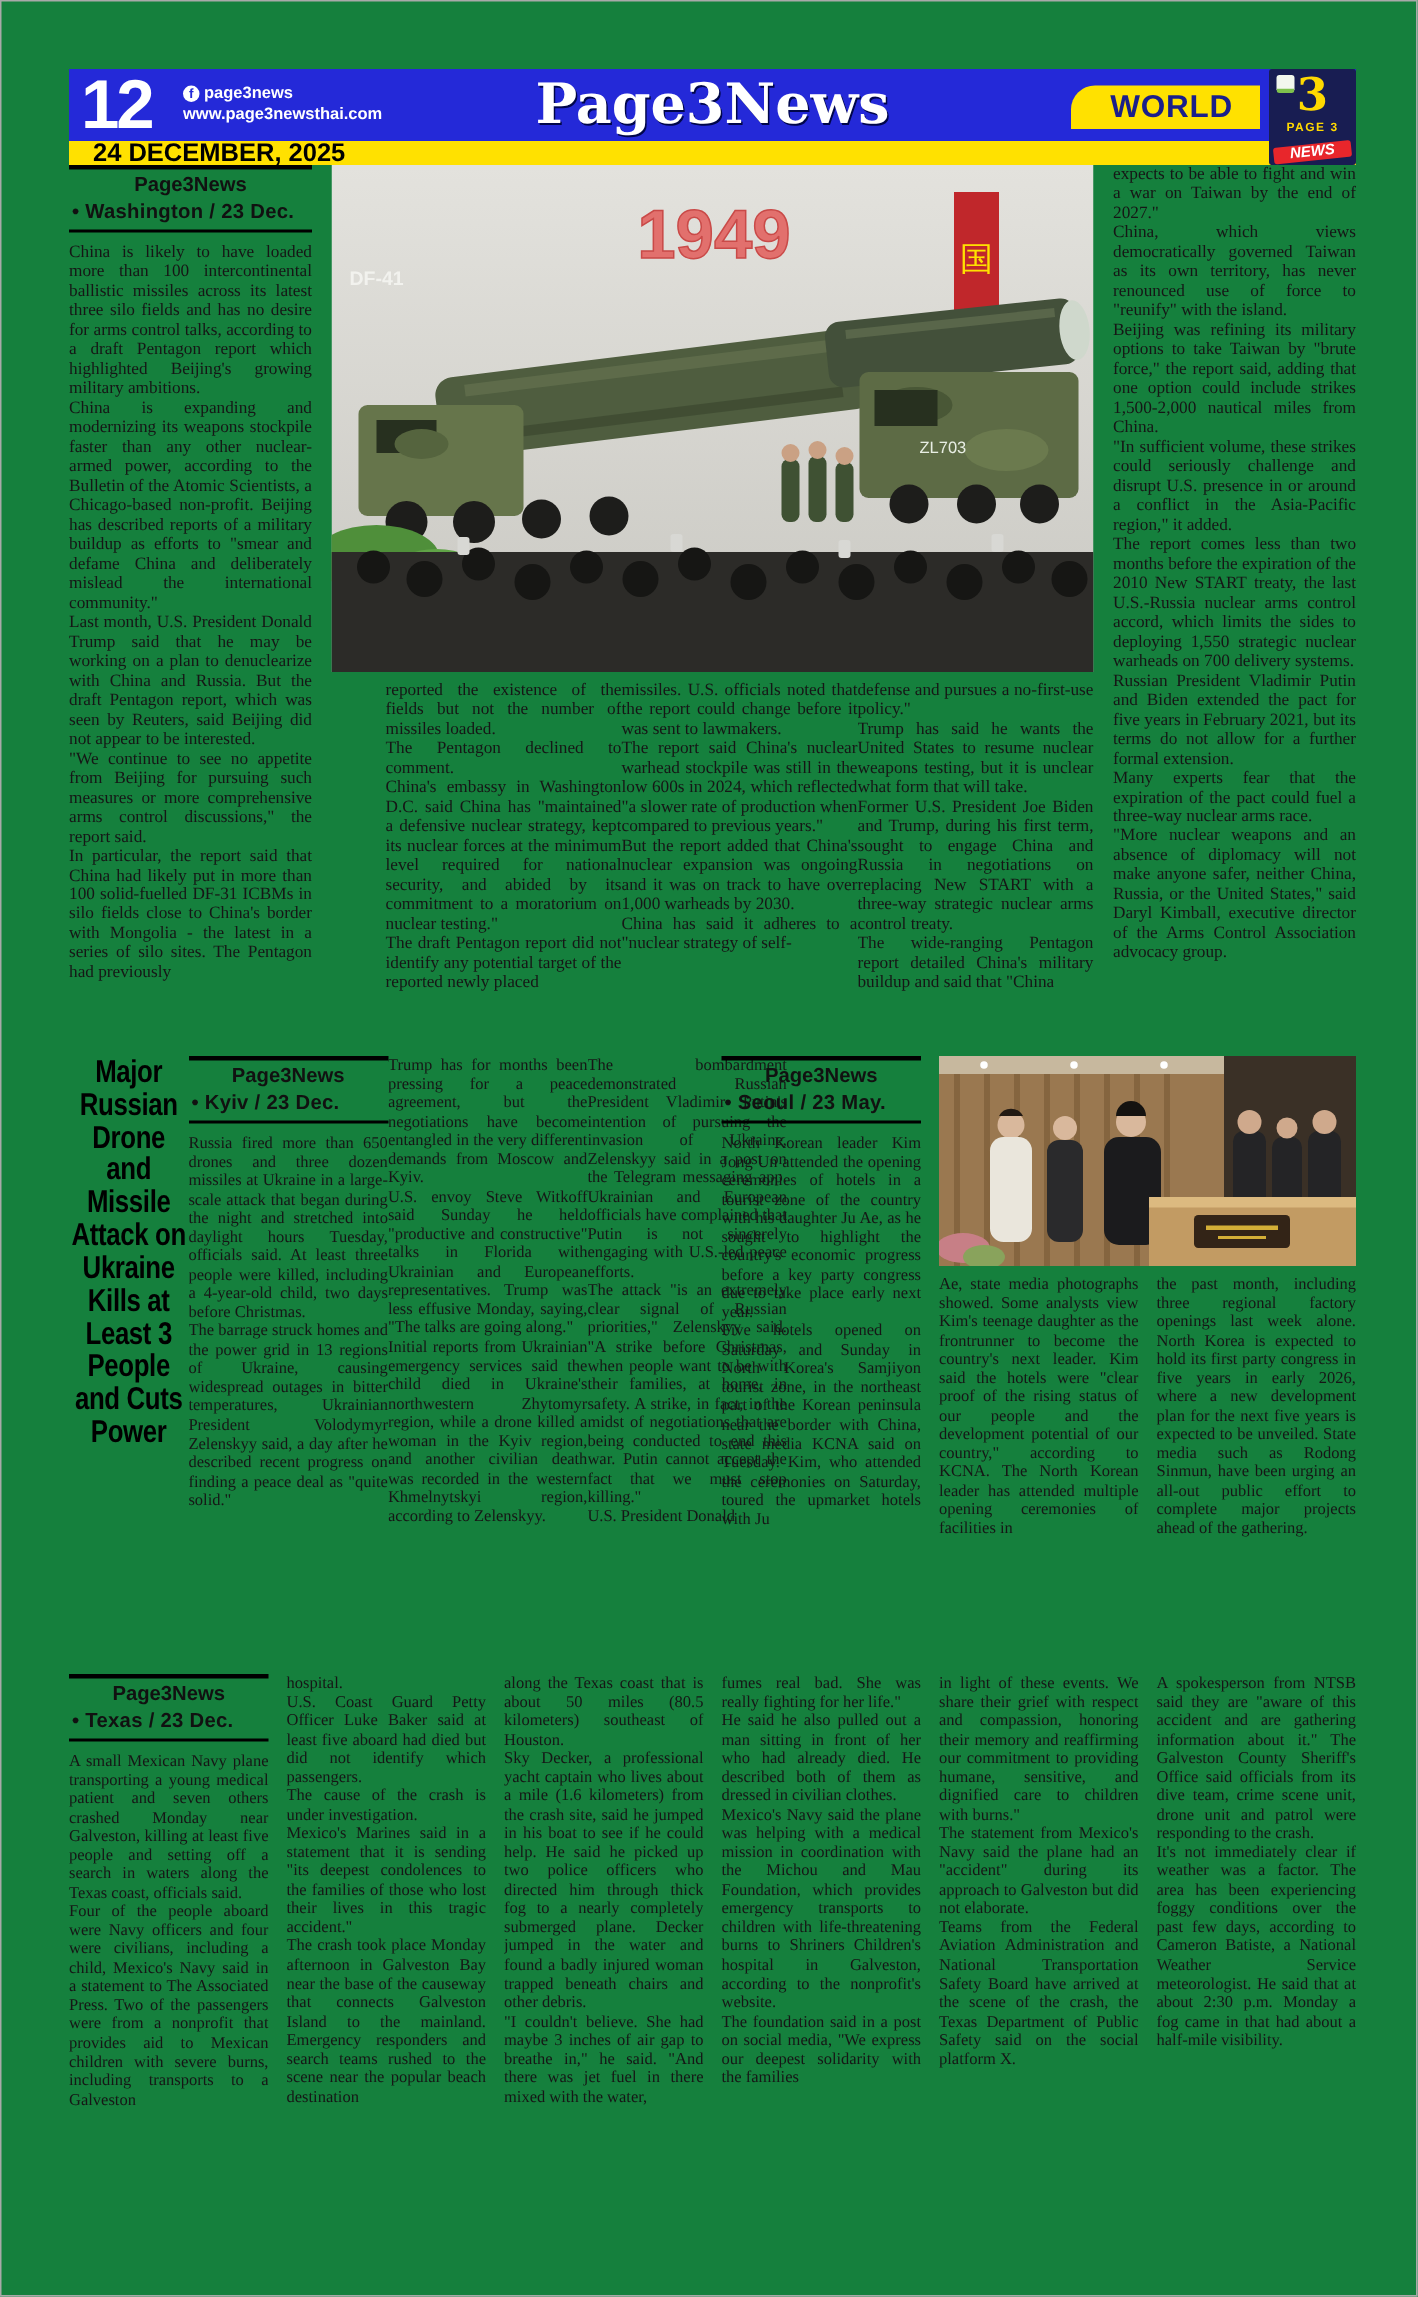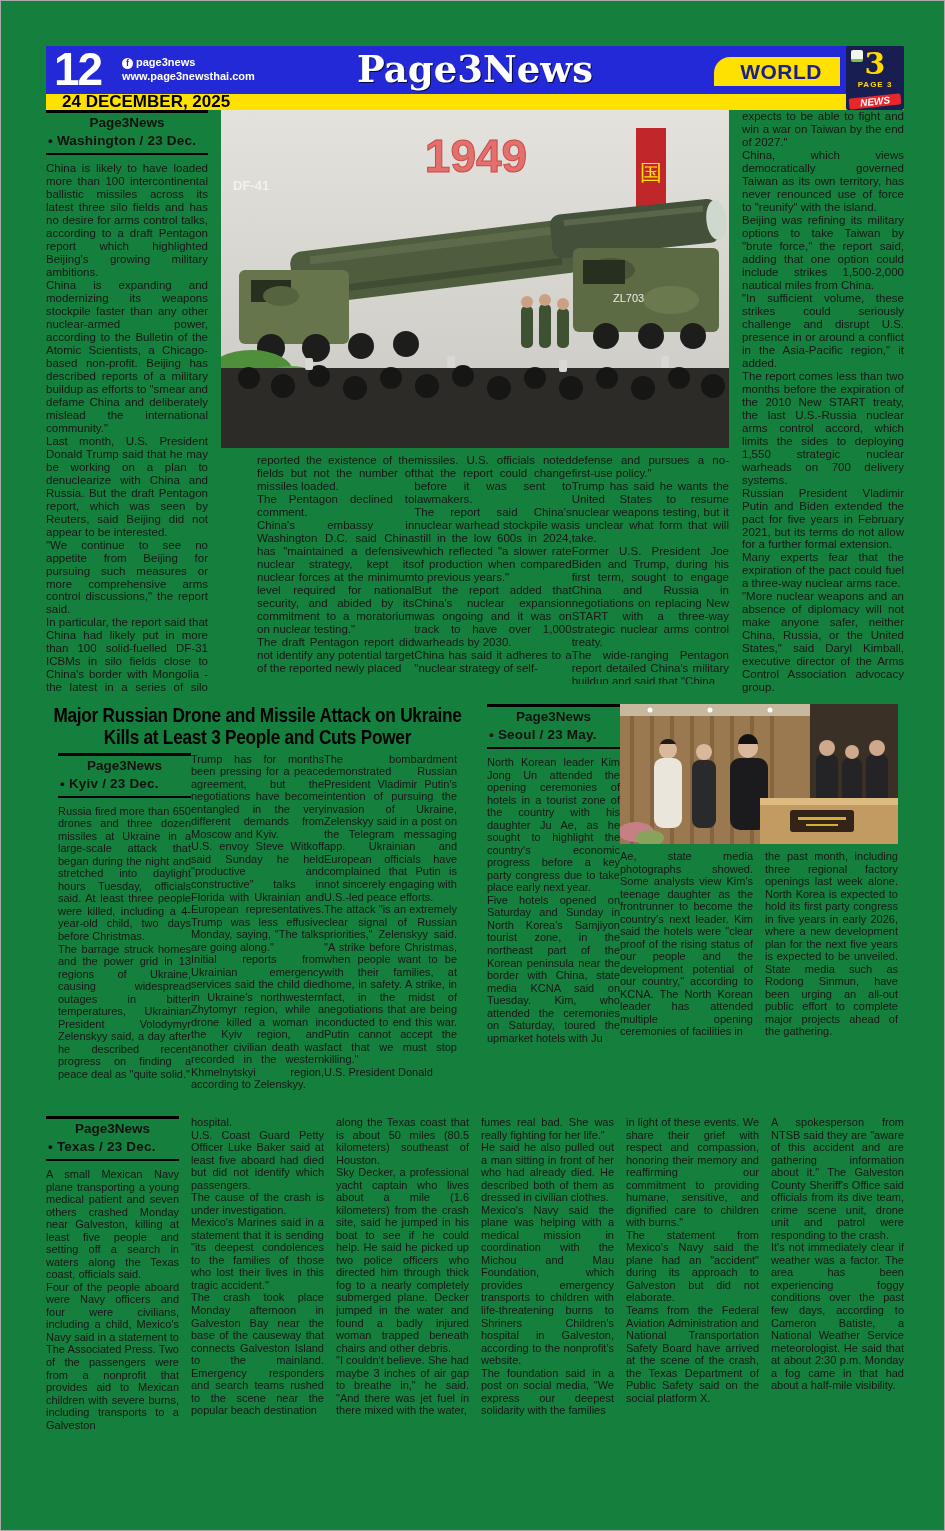--- a/index.html
+++ b/index.html
@@ -38,33 +38,33 @@
   .hl1 .sq { width:128%; transform:scaleX(0.78125); }
   .hl2 { font-size:21px; margin:0 0 5px 0; }
   .hl2 .sq { width:122%; transform:scaleX(0.8197); }
   .hl4 { font-size:24px; margin:10px 0 7px 0; }
   .hl4 .sq { width:128%; transform:scaleX(0.78125); }
   
   .byline { border-top:3px solid #000; border-bottom:2px solid #000; padding:2px 2px 5px 2px; margin-bottom:7px; }
   .byline .src { text-align:center; font-weight:bold; font-size:13.5px; }
   .byline .dl { font-weight:bold; font-size:13.5px; margin-top:3px; letter-spacing:.2px; }
   
-  .bt { text-align:justify; white-space:pre-line; overflow:hidden; color:#161616; }
+  .bt { text-align:justify; white-space:pre-line; overflow:hidden; color:#161616;font-family:Liberation Serif, serif; }
   .bt-c { font-size:11.5px; line-height:1.13; }   
   .bt-s { font-size:11px;  line-height:1.14; }   
   
   .china-row { display:flex; justify-content:space-between; height:584px; }
   .cw { width:162px; }
   .china-mid { width:508px; display:flex; flex-direction:column; }
   .china-cols { display:flex; justify-content:flex-start; margin-top:6px; height:230px;margin-left:36px; }
   .china-mid .cw { width:161px; }
   .col-fill { display:flex; flex-direction:column; }
   .col-fill .bt { flex:1; }
   .duo-row { display:flex; justify-content:space-between; margin-top:10px; height:412px; }
-  .half { width:423px; display:flex; flex-direction:column;align-items:center; }
+  .half { width:423px; display:flex; flex-direction:row; }
   .half-cols { display:flex; justify-content:space-between; flex:1; }
   .nw { width:133px; }
   .nk-right { width:278px; display:flex; flex-direction:column; }
   .nk-sub { display:flex; justify-content:space-between; margin-top:6px; flex:1; }
   .mex-cols { display:flex; justify-content:space-between; height:338px; }
   .photo { display:block; }
 </style>
 </head>
 <body>
 

